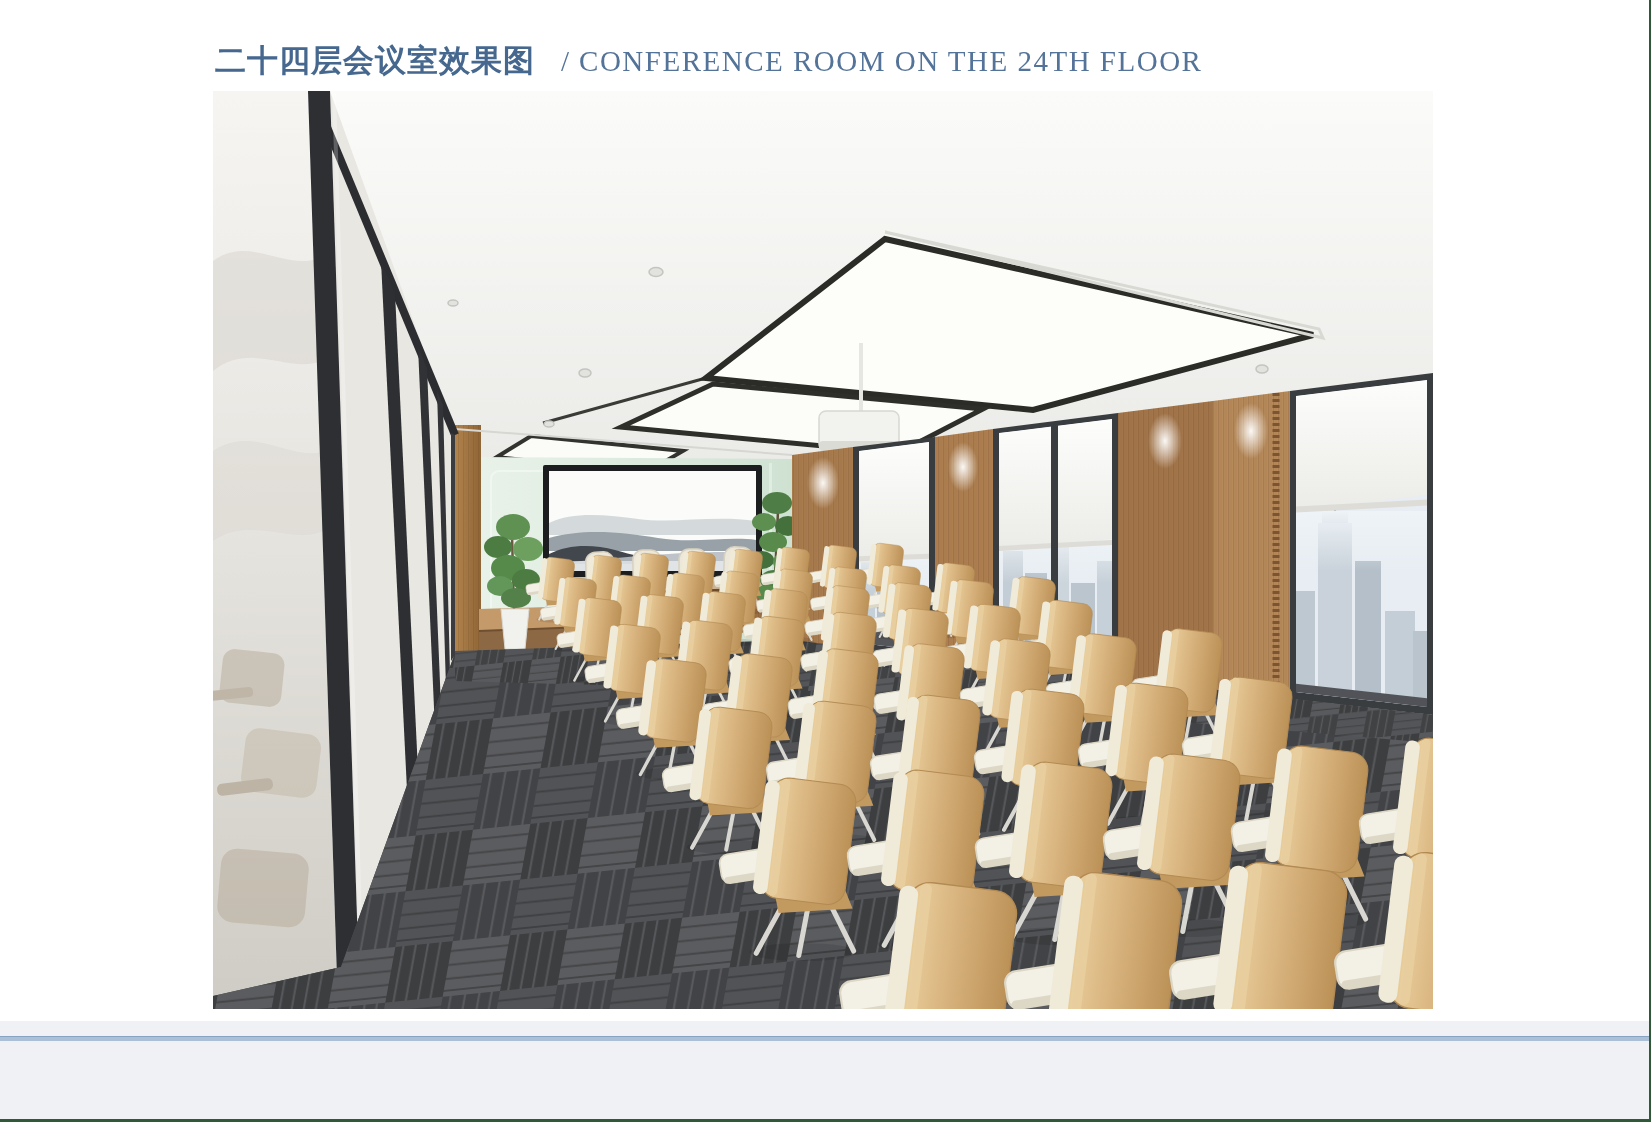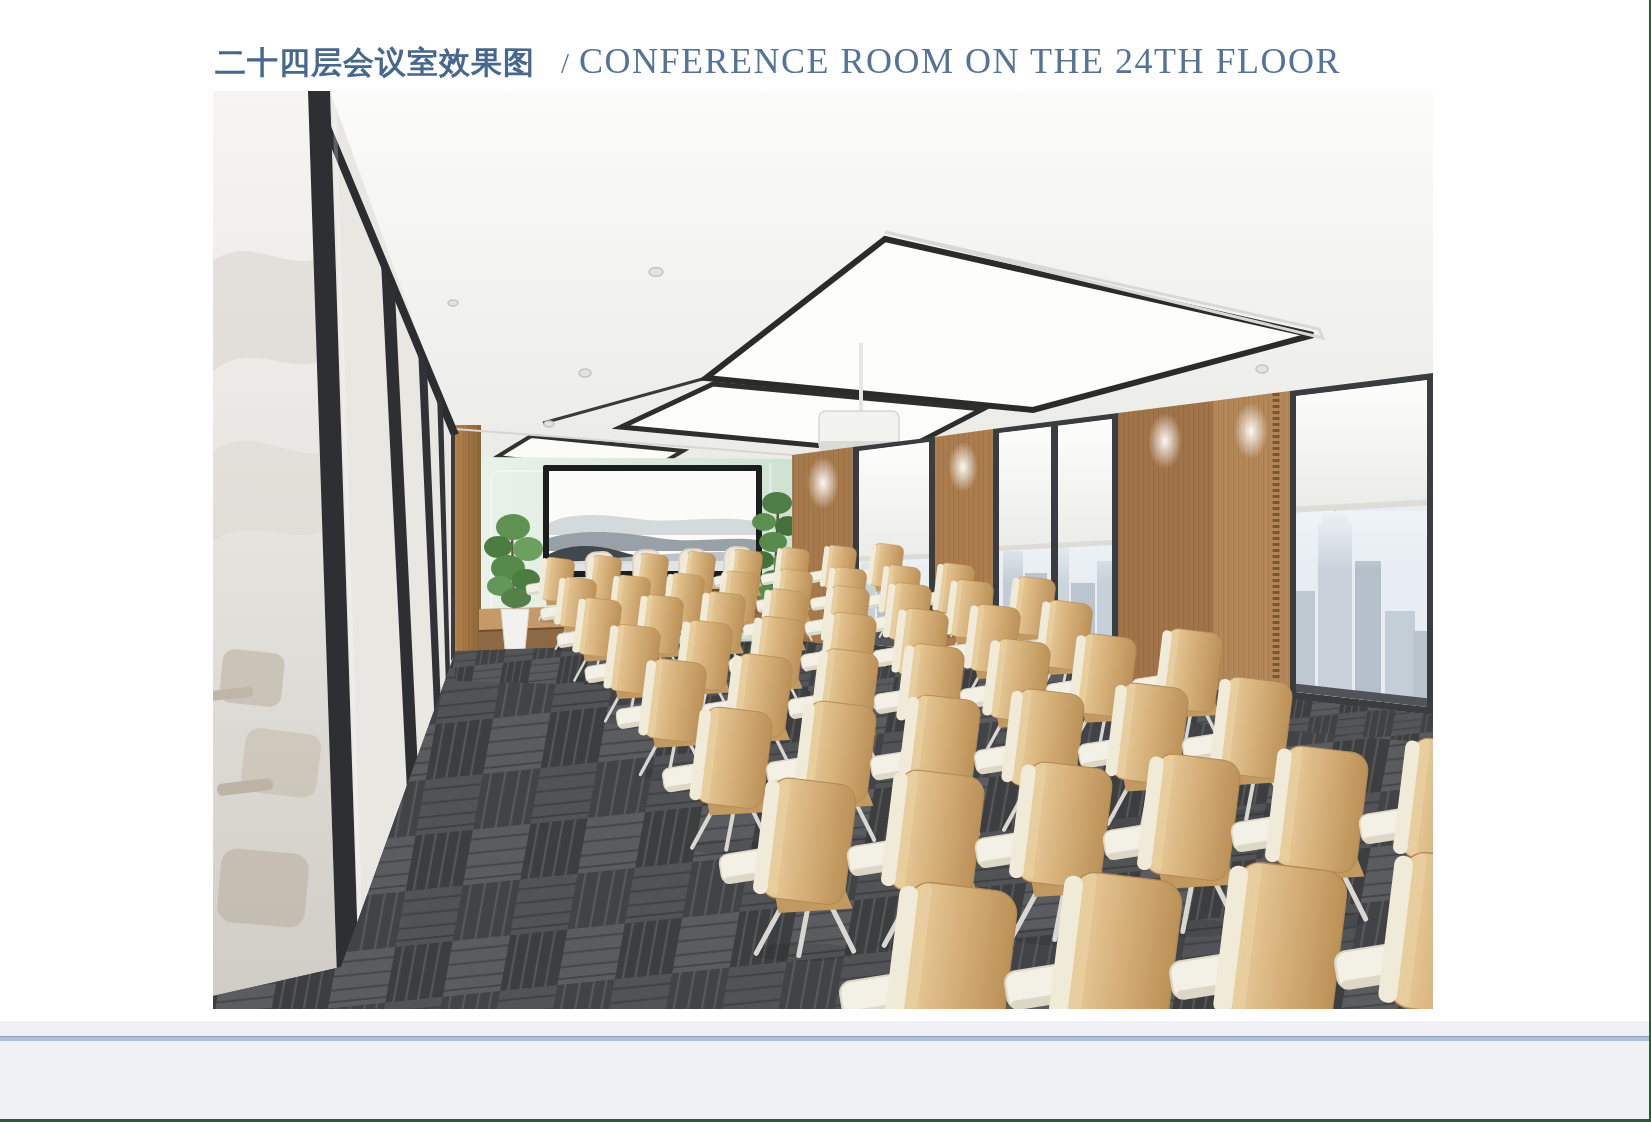--- a/index.html
+++ b/index.html
@@ -4,21 +4,21 @@
 <style>
   html,body{margin:0;padding:0;background:#ffffff;}
   .page{position:relative;width:1651px;height:1122px;background:#ffffff;overflow:hidden;
         font-family:"Liberation Sans",sans-serif;}
   
   .hdr{position:absolute;left:215px;top:40px;white-space:nowrap;}
   .hdr h1{margin:0;display:flex;align-items:baseline;font-weight:normal;}
   .t-cn{font-family:"DejaVu Sans",sans-serif;font-weight:bold;font-size:31px;
         color:#46688f;letter-spacing:1px;border-bottom:3px solid #b9cade;padding-bottom:9px;}
   .t-sep{font-family:"Liberation Serif",serif;font-size:29px;color:#547399;margin:0 10px 0 26px;}
-  .t-en{font-family:"Liberation Serif",serif;font-size:36px;color:#547399;letter-spacing:1.5px;}
+  .t-en{font-family:"Liberation Serif",serif;font-size:29px;color:#547399;letter-spacing:1.5px;}
   
   .render{position:absolute;left:213px;top:91px;width:1220px;height:918px;margin:0;overflow:hidden;}
   .render svg{display:block;width:1220px;height:918px;}
   
   .pfooter{position:absolute;left:0;top:1021px;width:1651px;height:101px;background:#eff1f4;}
   .footer-line{position:absolute;left:0;top:15px;width:100%;height:4px;background:#abc0d6;
                border-top:1px solid #87a3c2;}
   
   .edge-right{position:absolute;top:0;right:0;width:2px;height:1122px;background:#2e5a37;}
   .edge-bottom{position:absolute;left:0;bottom:0;width:1651px;height:3px;background:#2e5a37;}

